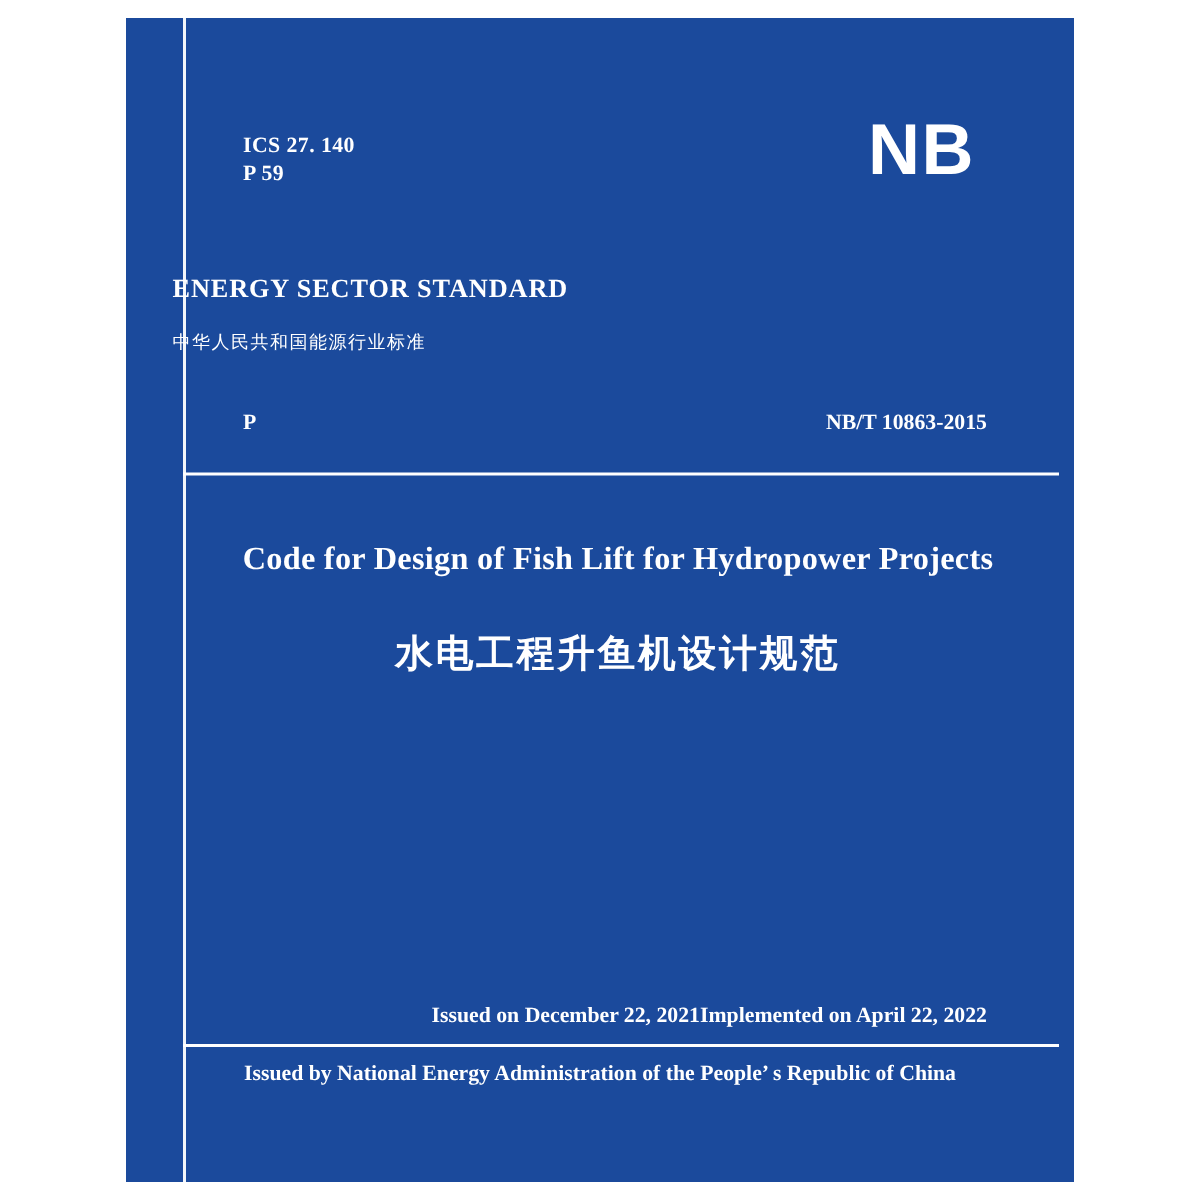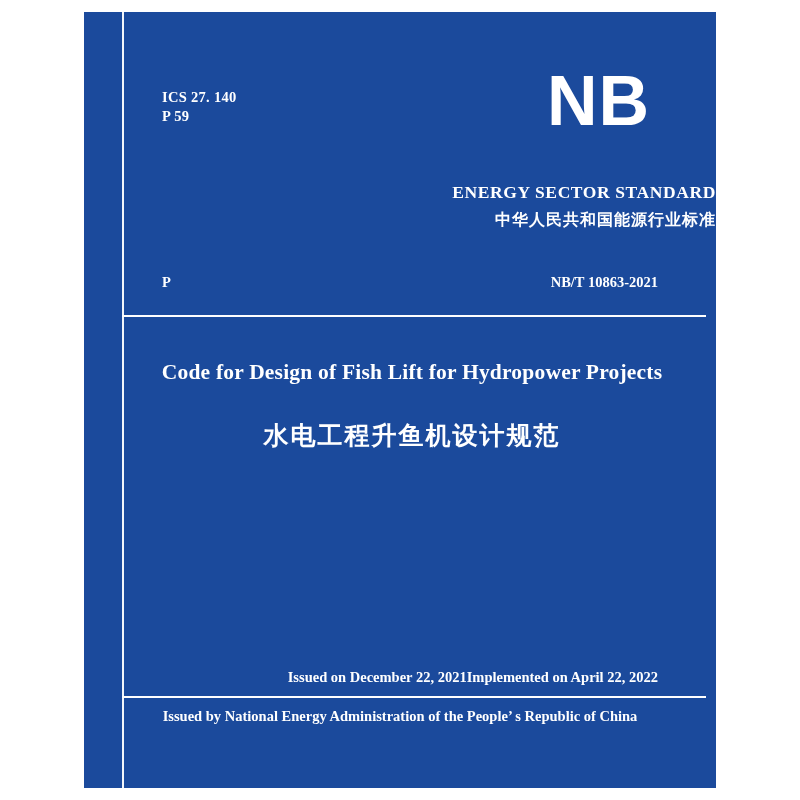--- a/index.html
+++ b/index.html
@@ -47,43 +47,44 @@
     font-size: 14.5px;
     line-height: 19px;
     letter-spacing: 0.3px;
   }
   .nb-logo {
     position: absolute;
     right: 66px;
     top: 58px;
     font-family: "Liberation Sans", sans-serif;
     font-weight: bold;
-    font-size: 70px;
+    font-size: 48px;
     letter-spacing: 1px;
     line-height: 62px;
   }
   .org-block {
     position: absolute;
     left: 0;
     right: 0;
     top: 168px;
-    text-align: right;
+    text-align: left;
+    padding-left: 31px;
   }
   .org-en1, .org-en2 {
     font-weight: bold;
     font-size: 17.5px;
     letter-spacing: 0.6px;
     line-height: 25px;
   }
   .org-cn {
     font-family: "DejaVu Sans", sans-serif;
-    font-weight: bold;
-    font-size: 16px;
+    font-weight: normal;
+    font-size: 12px;
     letter-spacing: 1px;
-    margin-top: 5px;
+    margin-top: 15px;
   }
   .code-row {
     position: absolute;
     left: 78px;
     right: 58px;
     top: 262px;
     display: flex;
     justify-content: space-between;
     align-items: baseline;
     font-weight: bold;
@@ -163,21 +164,21 @@
 
     <div class="nb-logo">NB</div>
 
     <div class="org-block">
       <div class="org-en1">ENERGY SECTOR STANDARD</div>
       <div class="org-cn">中华人民共和国能源行业标准</div>
     </div>
 
     <div class="code-row">
       <div>P</div>
-      <div>NB/T 10863-2021</div>
+      <div>NB/T 10863-2015</div>
     </div>
 
     <div class="rule-top"></div>
 
     <div class="title-block">
       <div class="title-en">Code for Design of Fish Lift for Hydropower Projects</div>
       <div class="title-cn">水电工程升鱼机设计规范</div>
     </div>
 
     <div class="dates-row">

